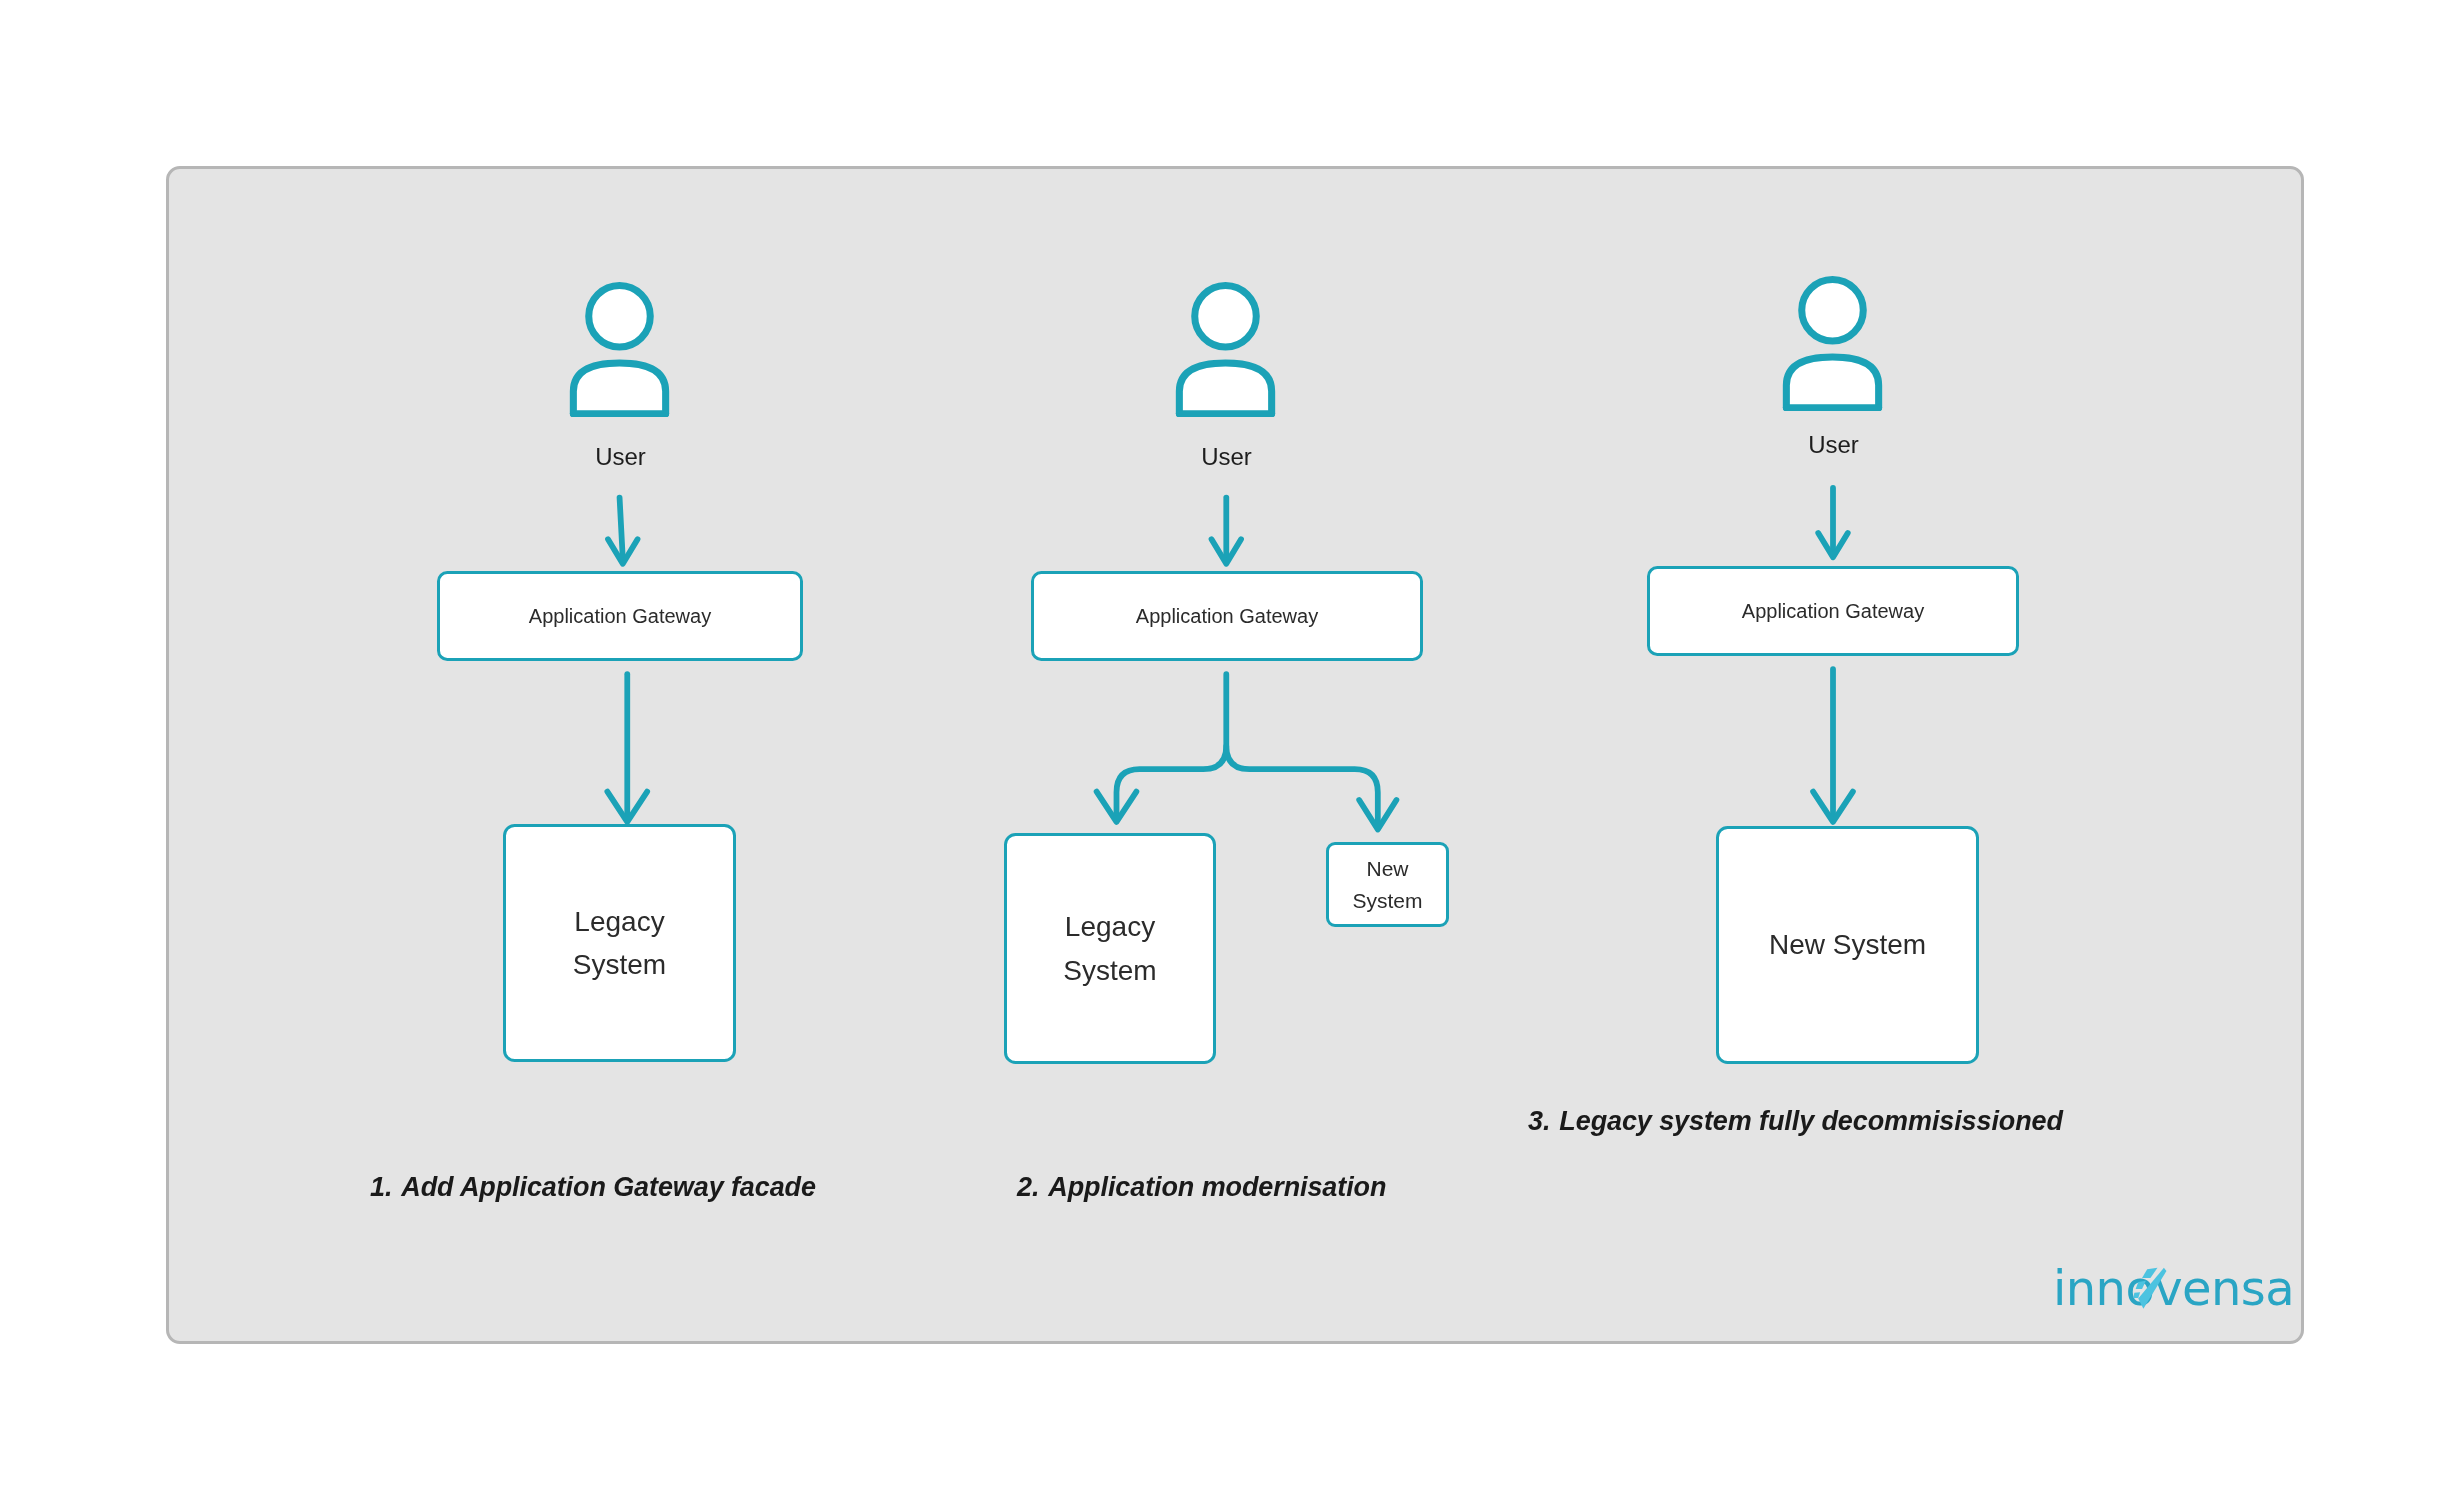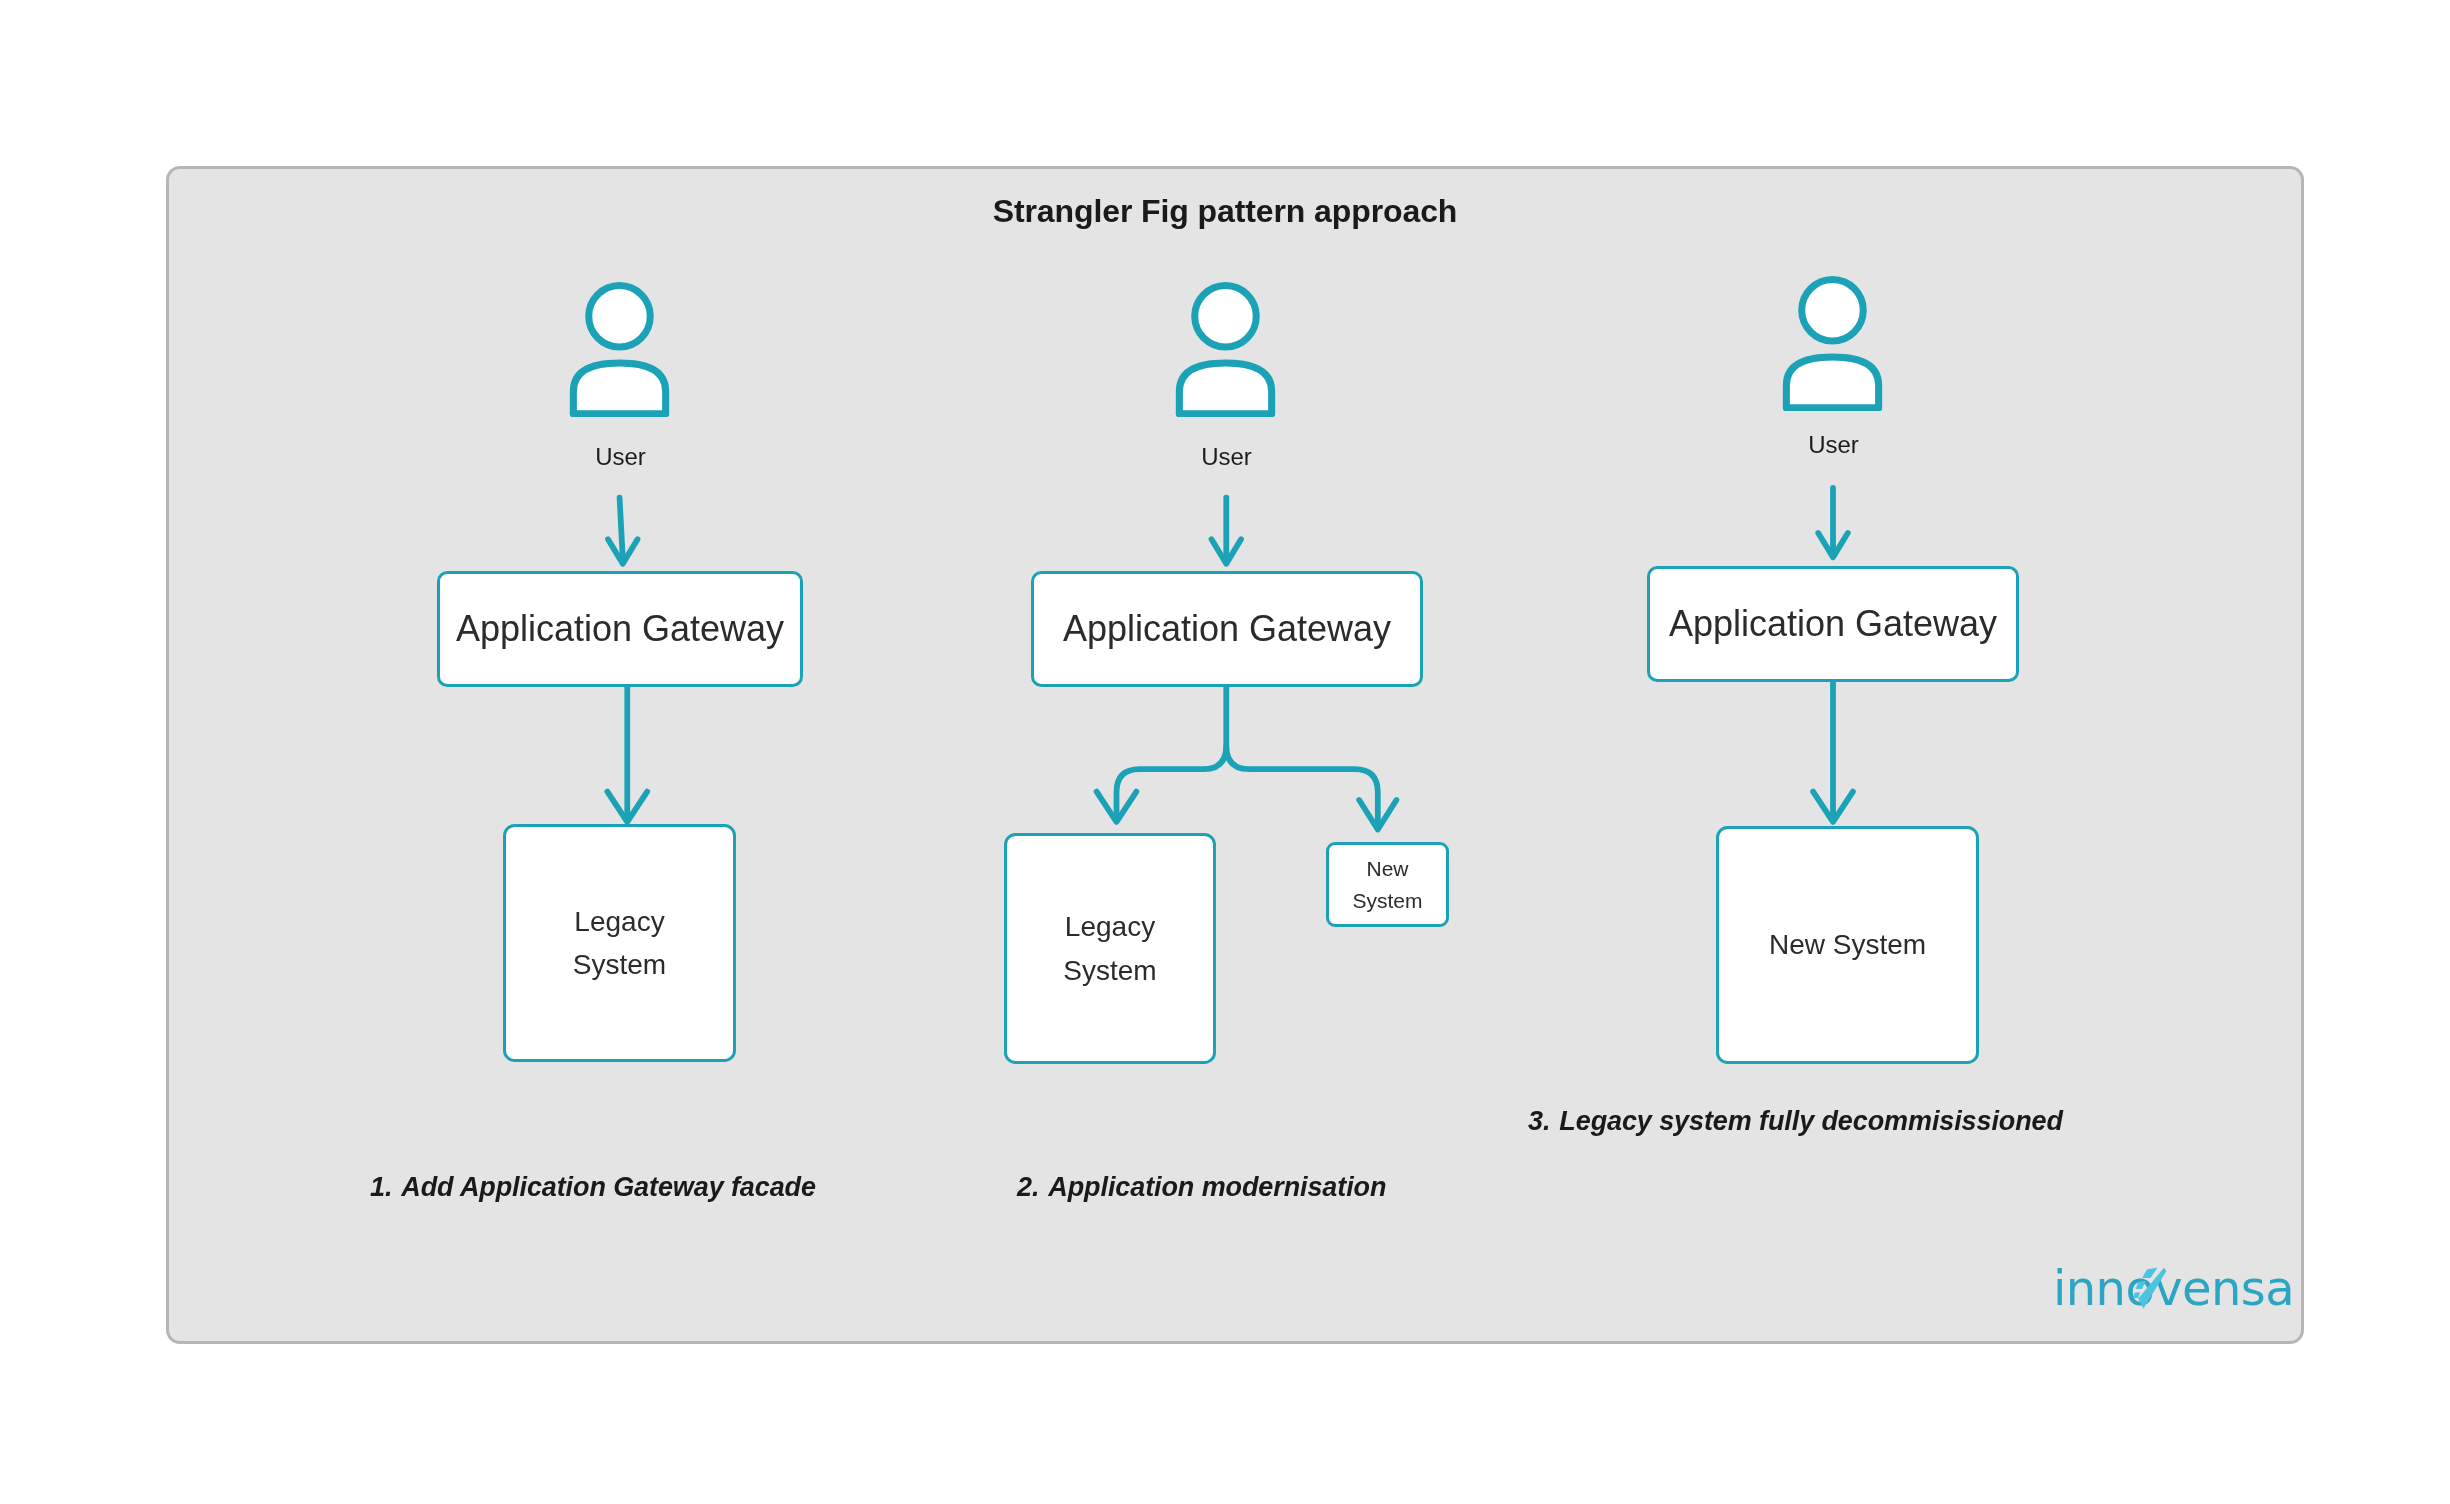--- a/index.html
+++ b/index.html
@@ -66,22 +66,22 @@
     border-radius:9px;
     box-sizing:border-box;
     display:flex;
     align-items:center;
     justify-content:center;
     text-align:center;
     color:#2b2b2b;
     line-height:1.55;
   }
   .gw{
-    height:116px;
-    font-size:36px;
+    height:90px;
+    font-size:20px;
     border-radius:10.3px;
   }
   .sys{
     font-size:28px;
     border-radius:11.6px;
   }
   .sys-small{
     font-size:21px;
     border-radius:9px;
     border-width:3.2px;
@@ -130,21 +130,20 @@
     width:50px; height:48px;
   }
 </style>
 </head>
 <body>
 
 <div class="canvas">
 
   <div class="frame"></div>
 
-  <div class="diagram-title">Strangler Fig pattern approach</div>
 
   <svg class="conn" viewBox="0 0 3816 2344">
     <g fill="none" stroke="#1ba2b7" stroke-width="9" stroke-linecap="round" stroke-linejoin="round">
 
       <g>
         <line x1="965" y1="775" x2="970" y2="870"></line>
         <polyline points="947,840 970,878 993,840" fill="none"></polyline>
       </g>
 
       <g>

